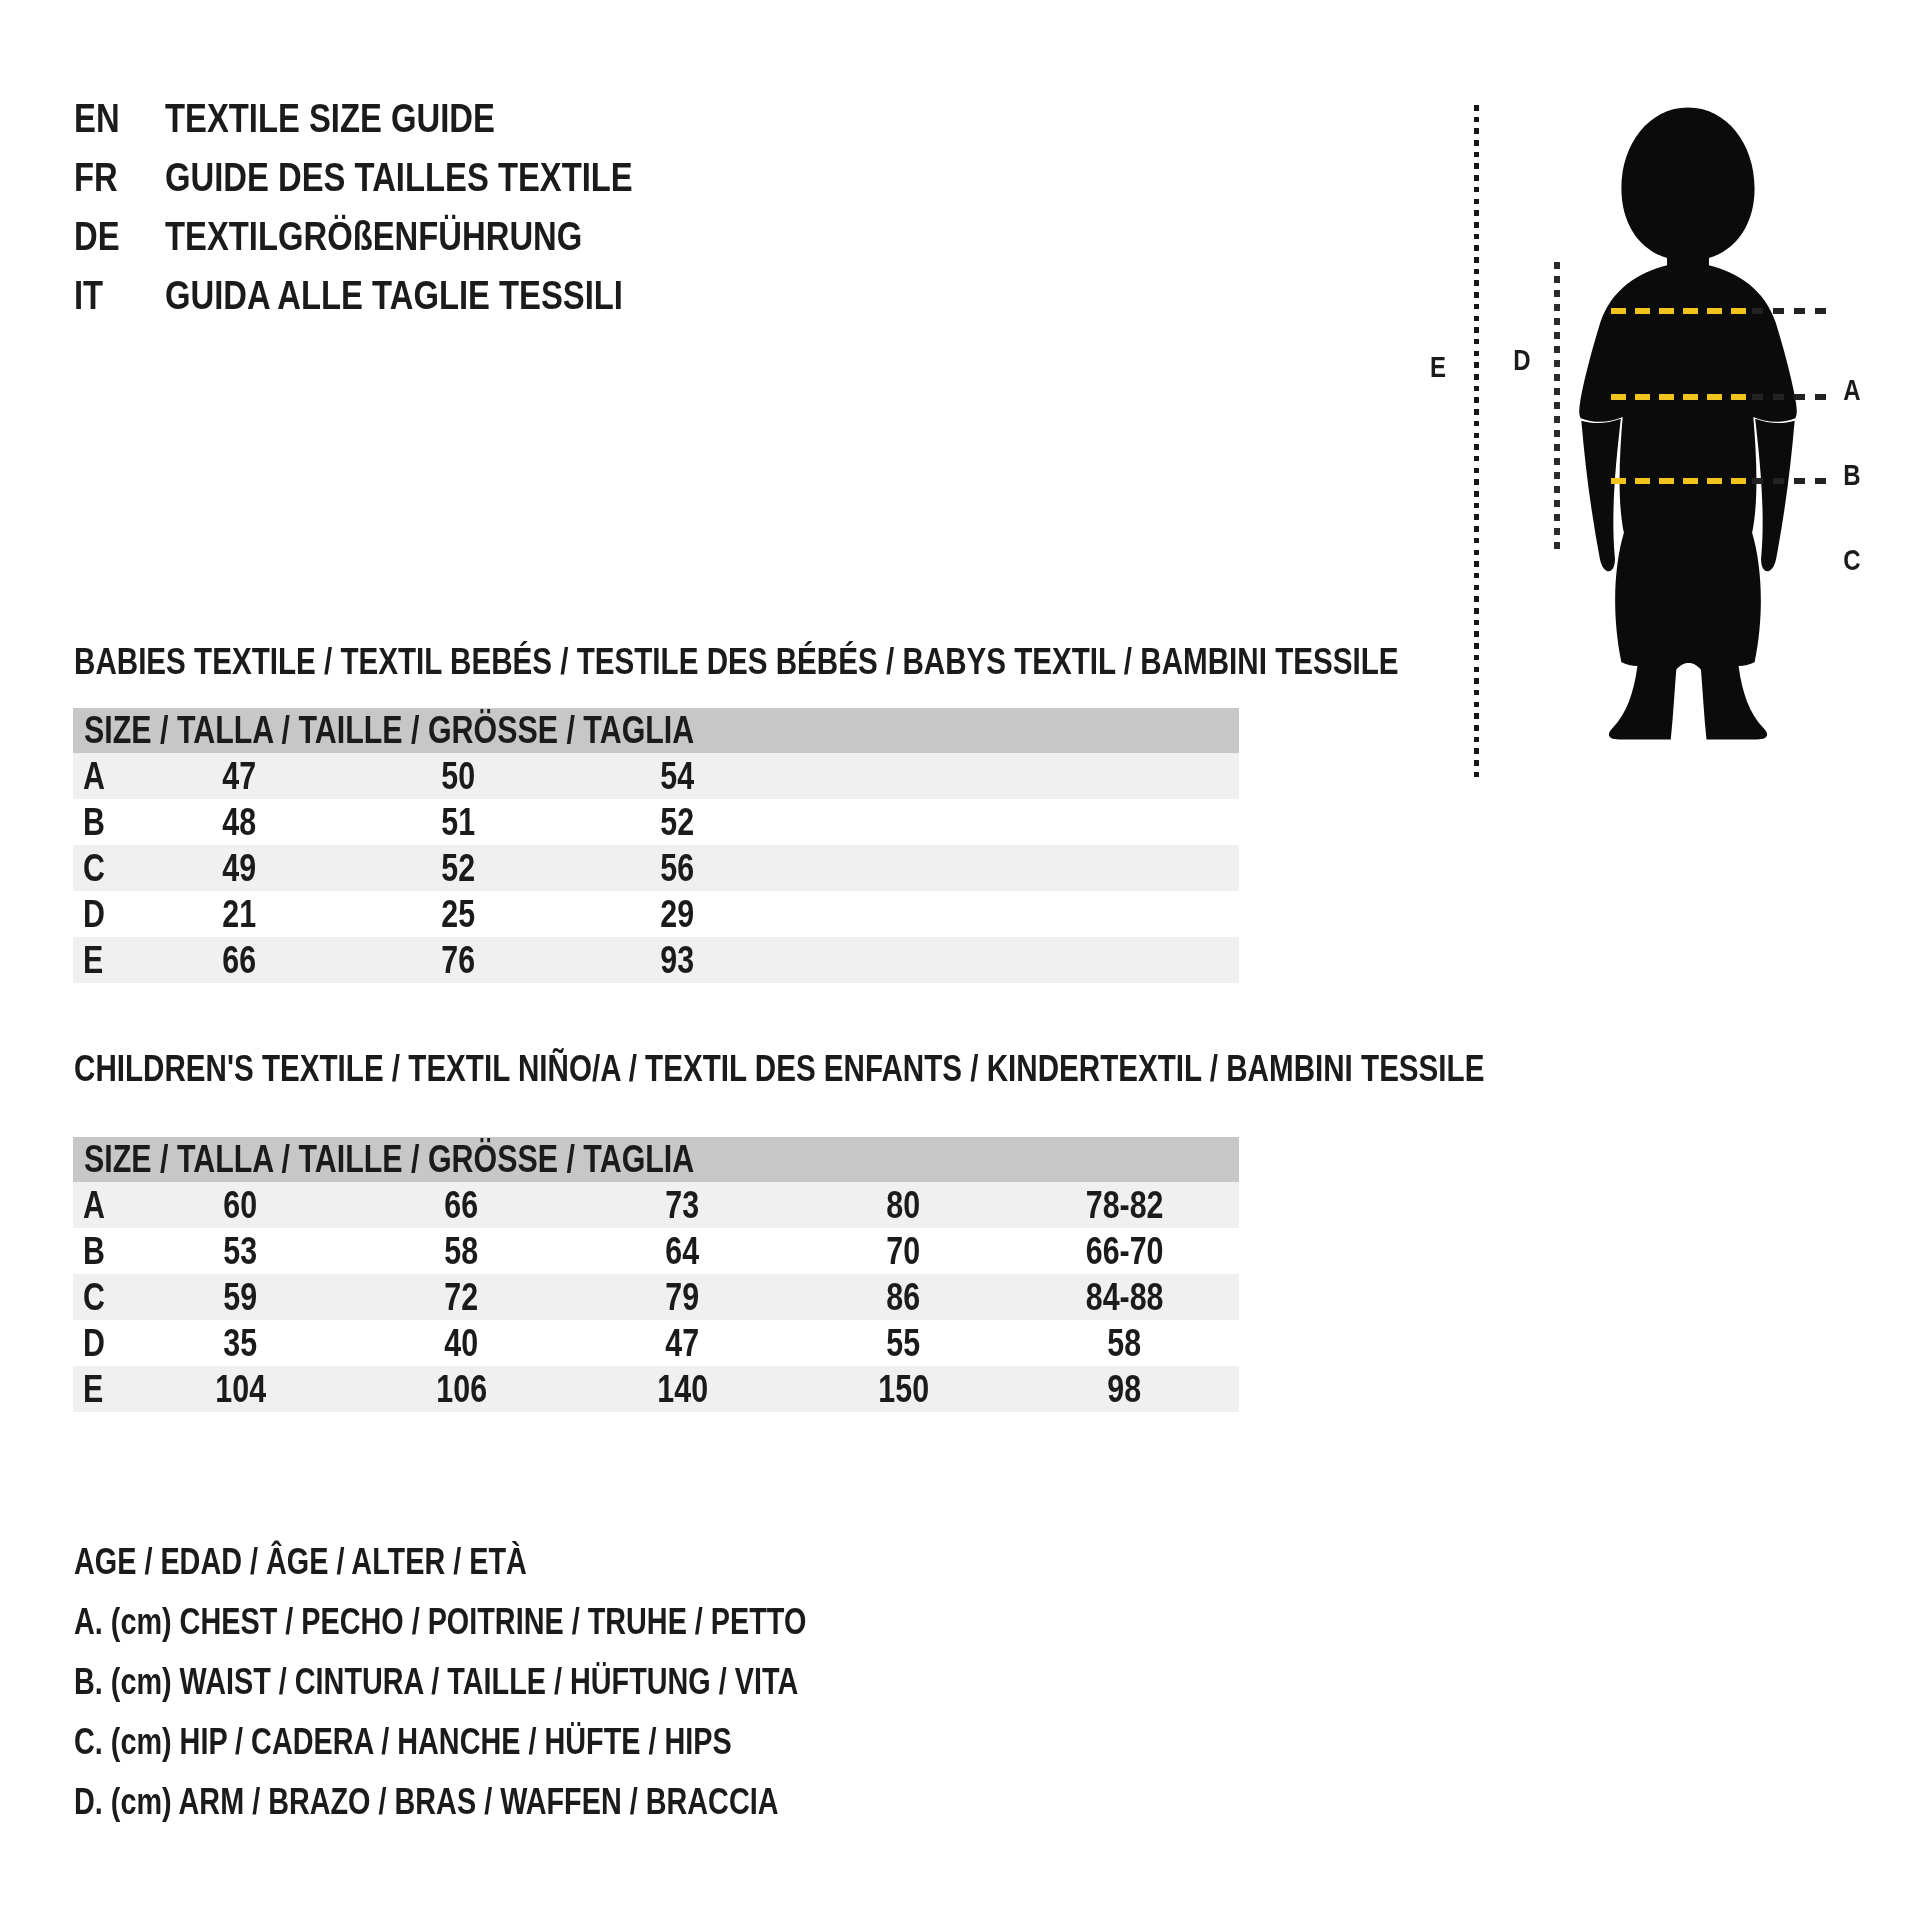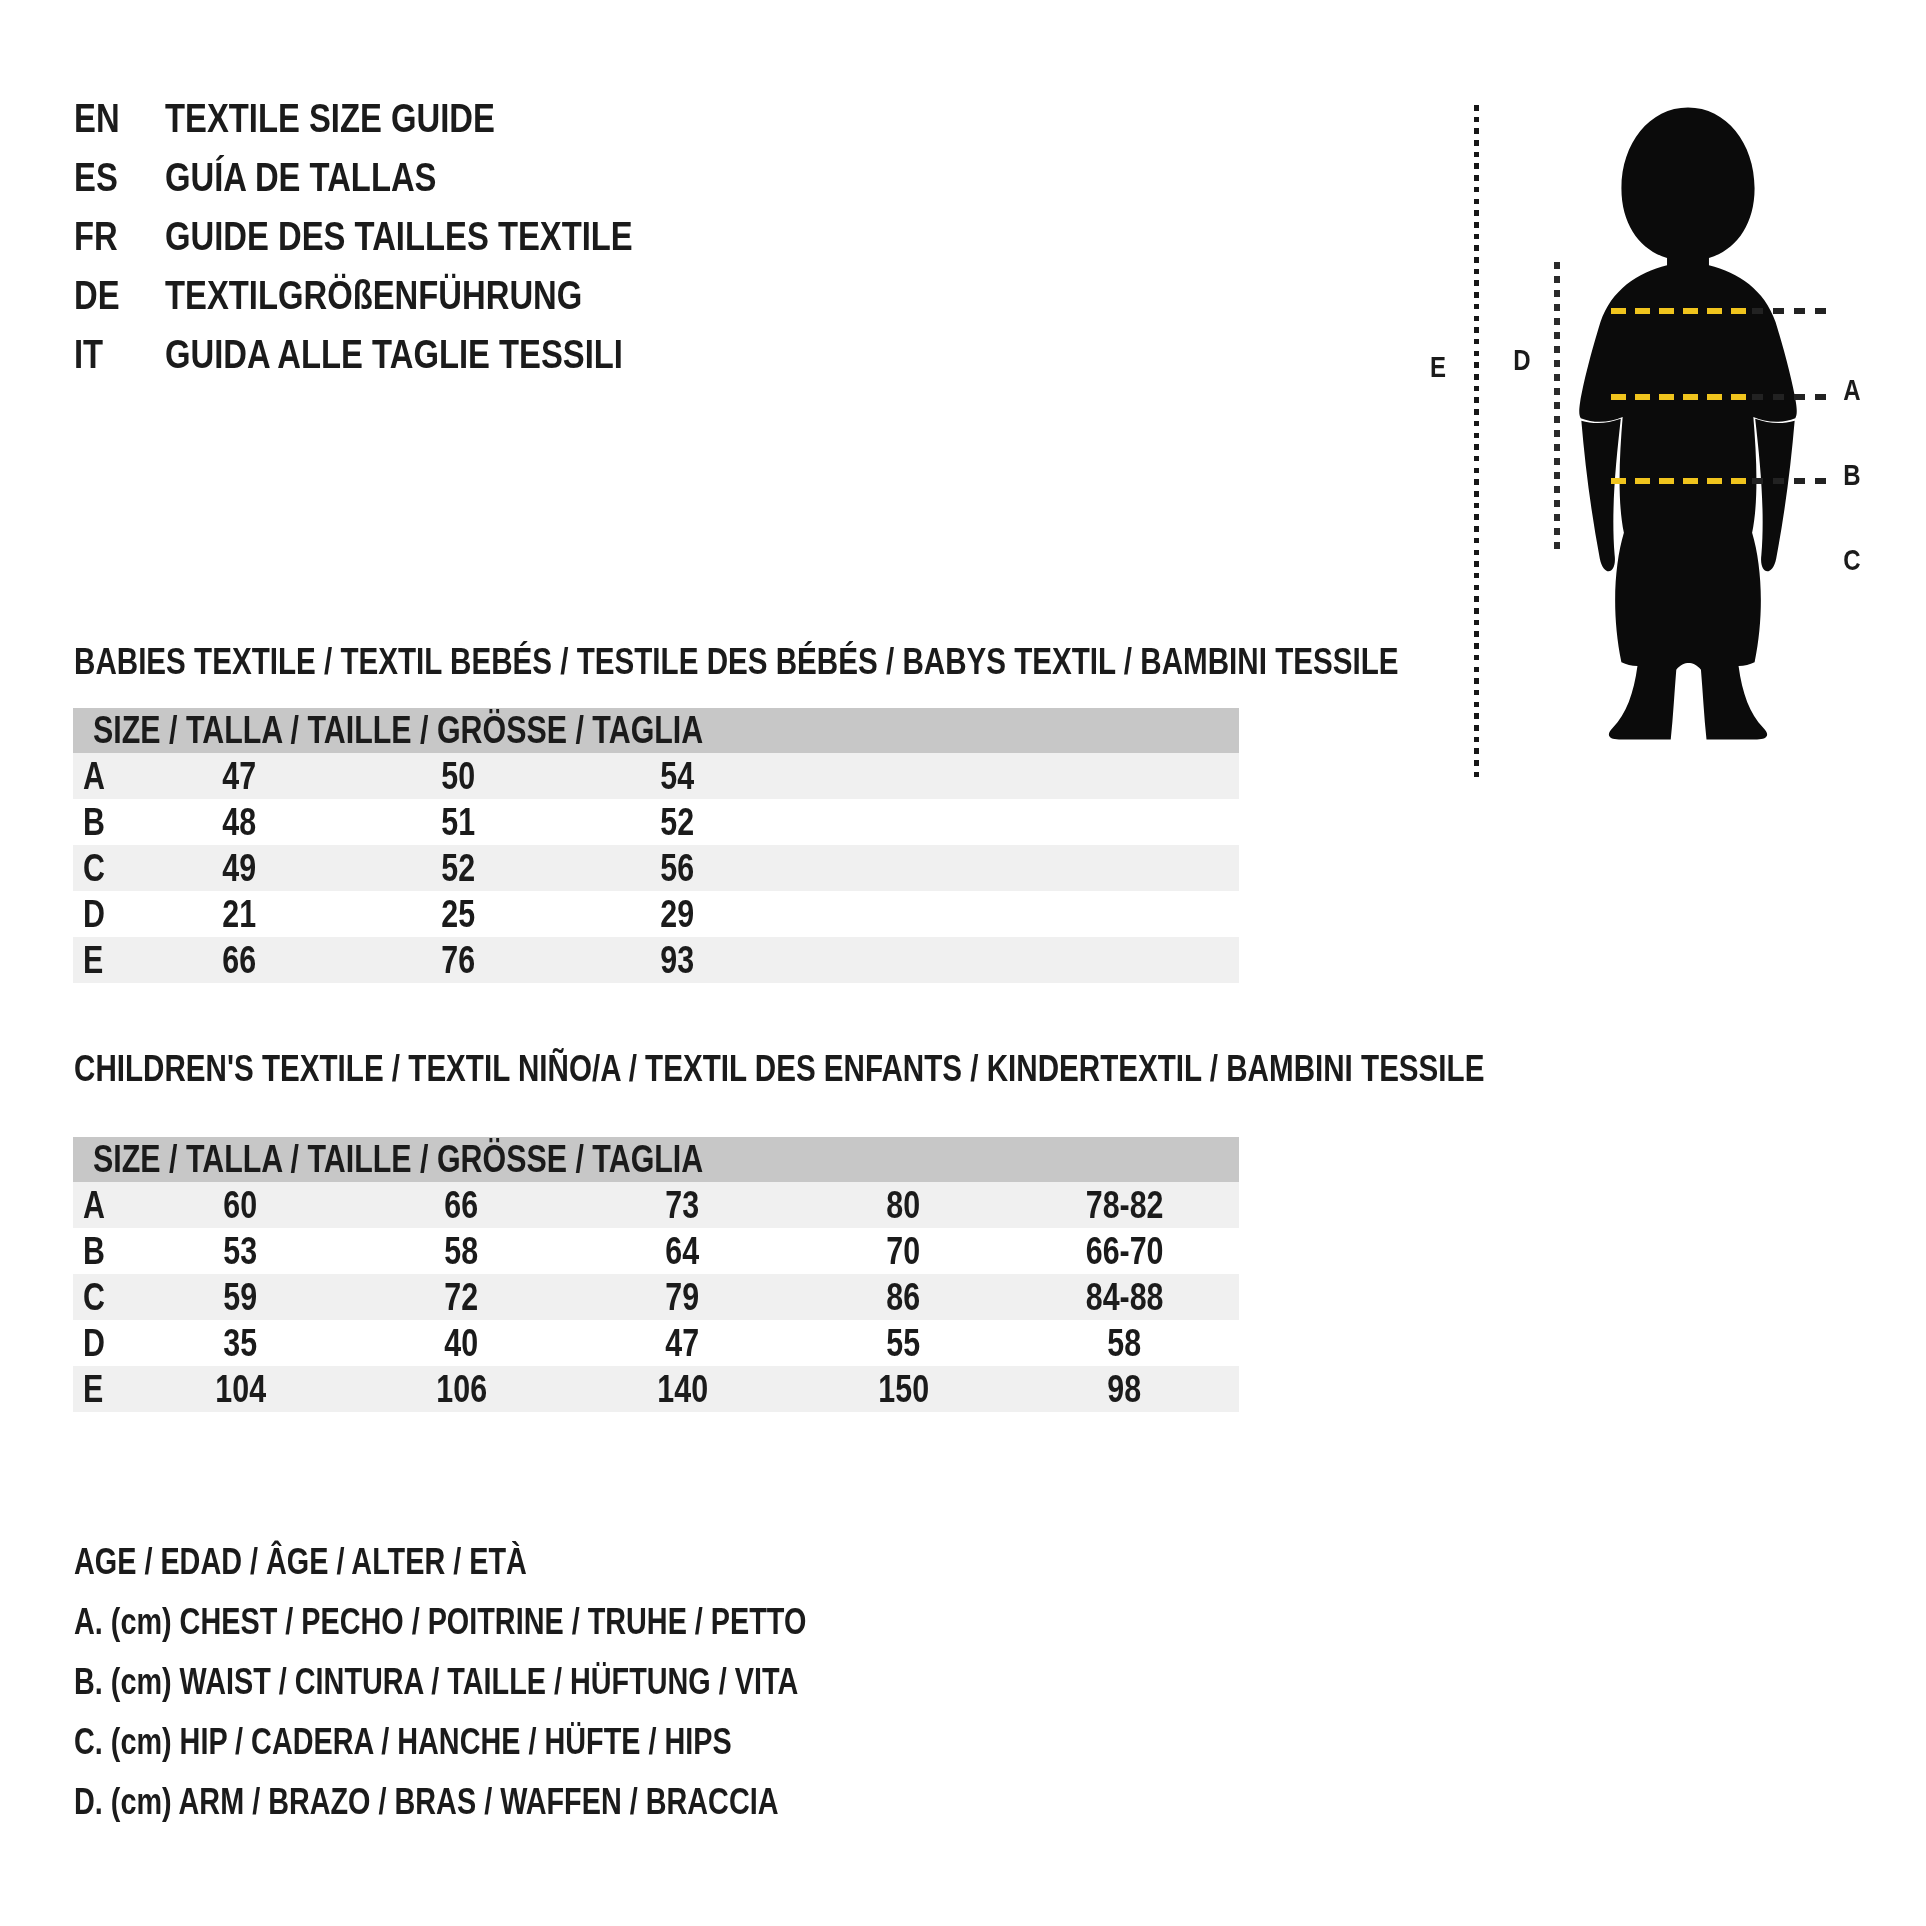--- a/index.html
+++ b/index.html
@@ -39,43 +39,39 @@
 
   
   .heading { position:absolute; left:74px; font-size:37px; line-height:38px; }
   .head-babies   { top:643px; }
   .head-children { top:1050px;text-align:center; }
 
   
   .sizetable { position:absolute; left:73px; width:1166px; font-size:38px; }
   .t-babies   { top:708px; }
   .t-children { top:1137px; }
-  .size-bar { height:45px; line-height:45px; background:#c7c7c7; padding-left:20px; }
+  .size-bar { height:45px; line-height:45px; background:#c7c7c7; padding-left:11px; }
   .col-head { display:flex; height:47px; align-items:center; }
   .t-row    { display:flex; height:46px; align-items:center; }
   .stripe   { background:#f0f0f0; }
   .t-lab    { width:57px; padding-left:10px; }
   .t-babies   .t-col { width:219px; text-align:center; }
   .t-children .t-col { width:221px; text-align:center; }
 
   
   .legend { position:absolute; left:74px; top:1532px; }
   .legend-row { height:60px; display:flex; align-items:center; font-size:36px; }
 </style>
 </head>
 <body>
 
 <section class="langs">
   <div class="lang-row">
     <span class="lang-code"><span class="cx">EN</span></span>
     <span class="cx">TEXTILE SIZE GUIDE</span>
-  </div>
-  <div class="lang-row">
-    <span class="lang-code"><span class="cx">ES</span></span>
-    <span class="cx">GUÍA DE TALLAS</span>
   </div>
   <div class="lang-row">
     <span class="lang-code"><span class="cx">FR</span></span>
     <span class="cx">GUIDE DES TAILLES TEXTILE</span>
   </div>
   <div class="lang-row">
     <span class="lang-code"><span class="cx">DE</span></span>
     <span class="cx">TEXTILGRÖßENFÜHRUNG</span>
   </div>
   <div class="lang-row">

